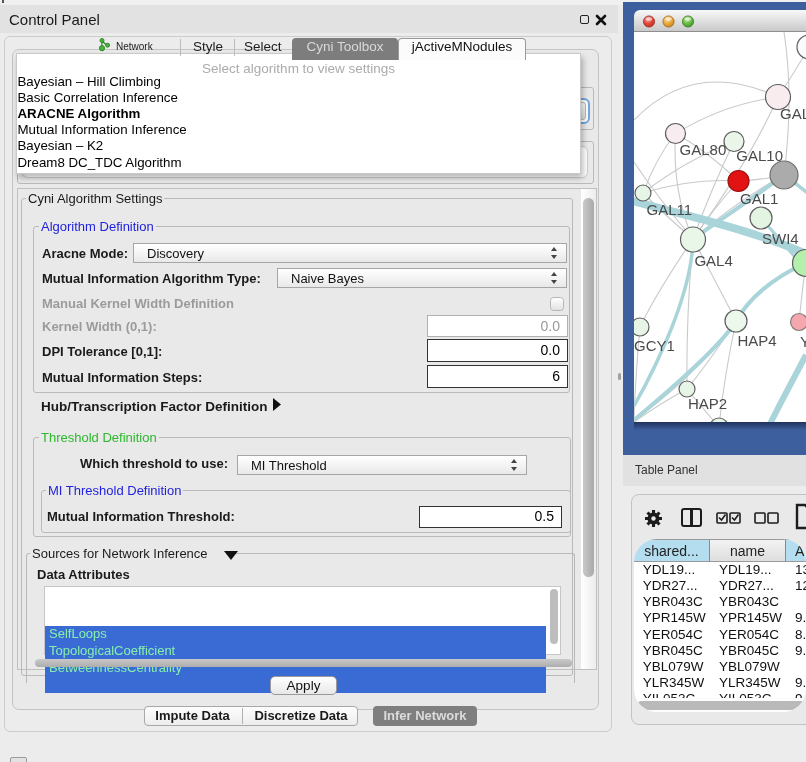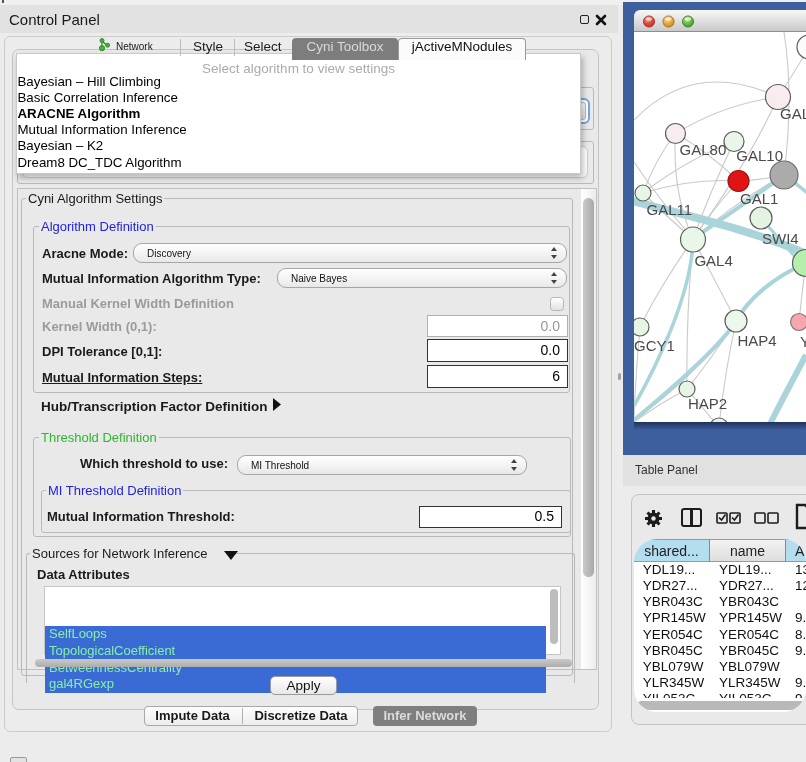--- a/index.html
+++ b/index.html
@@ -3,21 +3,21 @@
 <meta charset="utf-8">
 <style>
   * { margin:0; padding:0; box-sizing:border-box; }
   html,body { width:806px; height:762px; overflow:hidden; }
   body { font-family:"Liberation Sans", sans-serif; background:#ececec; position:relative; }
   .abs { position:absolute; }
   .lbl { font-size:13px; font-weight:bold; color:#1a1a1a; }
   .lbl-dis { font-size:13px; font-weight:bold; color:#9b9b9b; }
   .gbox { position:absolute; border:1px solid #b9b9b9; border-radius:3px; }
   .gtitle { position:absolute; font-size:13px; background:#e9e9e9; padding:0 2px; line-height:13px; }
-  .combo { position:absolute; background:linear-gradient(#ffffff,#f2f2f2 60%,#e8e8e8); border:1px solid #a6a6a6; border-radius:9px; font-size:10px; color:#111; }
+  .combo { position:absolute; background:linear-gradient(#ffffff,#f2f2f2 60%,#e8e8e8); border:1px solid #a6a6a6; border-radius:0; font-size:13px; color:#111; }
   .combo .ctext { position:absolute; left:13px; top:50%; transform:translateY(-50%); }
   .ud { position:absolute; right:8px; top:50%; width:7px; height:12px; transform:translateY(-50%); }
   .ud:before { content:""; position:absolute; left:0; top:0; border-left:3.5px solid transparent; border-right:3.5px solid transparent; border-bottom:4.5px solid #444; }
   .ud:after { content:""; position:absolute; left:0; bottom:0; border-left:3.5px solid transparent; border-right:3.5px solid transparent; border-top:4.5px solid #444; }
   .tfield { position:absolute; background:#fff; font-size:14px; text-align:right; padding-right:7px; }
 </style>
 </head>
 <body>
 
 <div class="abs" style="left:0;top:0;width:806px;height:5px;background:#f0f0f0;"></div>
@@ -77,21 +77,21 @@
 
 <div class="lbl-dis abs" style="left:42px;top:296px;">Manual Kernel Width Definition</div>
 <div class="abs" style="left:550px;top:297px;width:14px;height:14px;background:linear-gradient(#ffffff,#e2e2e2);border:1px solid #b5b5b5;border-radius:3.5px;"></div>
 
 <div class="lbl-dis abs" style="left:42px;top:319px;">Kernel Width (0,1):</div>
 <div class="tfield" style="left:427px;top:315px;width:141px;height:22px;border:1px solid #b0b0b0;color:#999;line-height:20px;">0.0</div>
 
 <div class="lbl abs" style="left:42px;top:344px;">DPI Tolerance [0,1]:</div>
 <div class="tfield" style="left:427px;top:339px;width:141px;height:23px;border:1.5px solid #333;color:#000;line-height:20px;">0.0</div>
 
-<div class="lbl abs" style="left:42px;top:370px;text-decoration:underline;">Mutual Information Steps:</div>
+<div class="lbl abs" style="left:42px;top:370px;">Mutual Information Steps:</div>
 <div class="tfield" style="left:427px;top:365px;width:141px;height:23px;border:1.5px solid #333;color:#000;line-height:20px;">6</div>
 
 <div class="lbl abs" style="left:41px;top:399px;font-size:13.5px;">Hub/Transcription Factor Definition</div>
 <svg class="abs" style="left:272px;top:398px;" width="10" height="13" viewBox="0 0 10 13">
     <path d="M1 0 L9 6.5 L1 13 Z" fill="#111"></path>
   </svg>
 
 <div class="gbox" style="left:33px;top:437px;width:538px;height:100px;"></div>
 <div class="gtitle" style="left:39px;top:431px;color:#2db82d;">Threshold Definition</div>
 
@@ -111,21 +111,20 @@
 <svg class="abs" style="left:224px;top:551px;z-index:2;" width="14" height="9" viewBox="0 0 14 9">
     <path d="M0 0 L14 0 L7 9 Z" fill="#111"></path>
   </svg>
 
 <div class="lbl abs" style="left:37px;top:567px;">Data Attributes</div>
 <div class="abs" style="left:44px;top:586px;width:517px;height:69px;background:#fff;border:1px solid #c6c6c6;"></div>
 <div class="abs" style="left:45px;top:587px;width:501px;height:67px;background:#3a6bd5;color:#86efac;font-size:13px;margin-top:39px;">
   <div style="height:16.8px;line-height:16.8px;padding-left:4px;">SelfLoops</div>
   <div style="height:16.8px;line-height:16.8px;padding-left:4px;">TopologicalCoefficient</div>
   <div style="height:16.8px;line-height:16.8px;padding-left:4px;">BetweennessCentrality</div>
-  <div style="height:16.8px;line-height:16.8px;padding-left:4px;">gal4RGexp</div>
 </div>
 <div class="abs" style="left:550px;top:588.5px;width:8px;height:55px;background:#bdbdbd;border-radius:4px;"></div>
 
 <div class="abs" style="left:35px;top:659px;width:537px;height:7.5px;background:linear-gradient(#c9c9c9,#adadad);border-radius:4px;"></div>
 
 <div class="abs" style="left:581px;top:189px;width:15px;height:480px;background:linear-gradient(90deg,#ffffff,#ececec);"></div>
 <div class="abs" style="left:582.5px;top:198px;width:11.5px;height:379px;background:linear-gradient(90deg,#c9c9c9,#a9a9a9);border-radius:5.5px;"></div>
 
 <div class="abs" style="left:270px;top:676px;width:67px;height:19px;background:linear-gradient(#ffffff,#e8e8e8);border:1px solid #9a9a9a;border-radius:5px;text-align:center;line-height:17px;font-size:13.5px;color:#111;">Apply</div>
 

